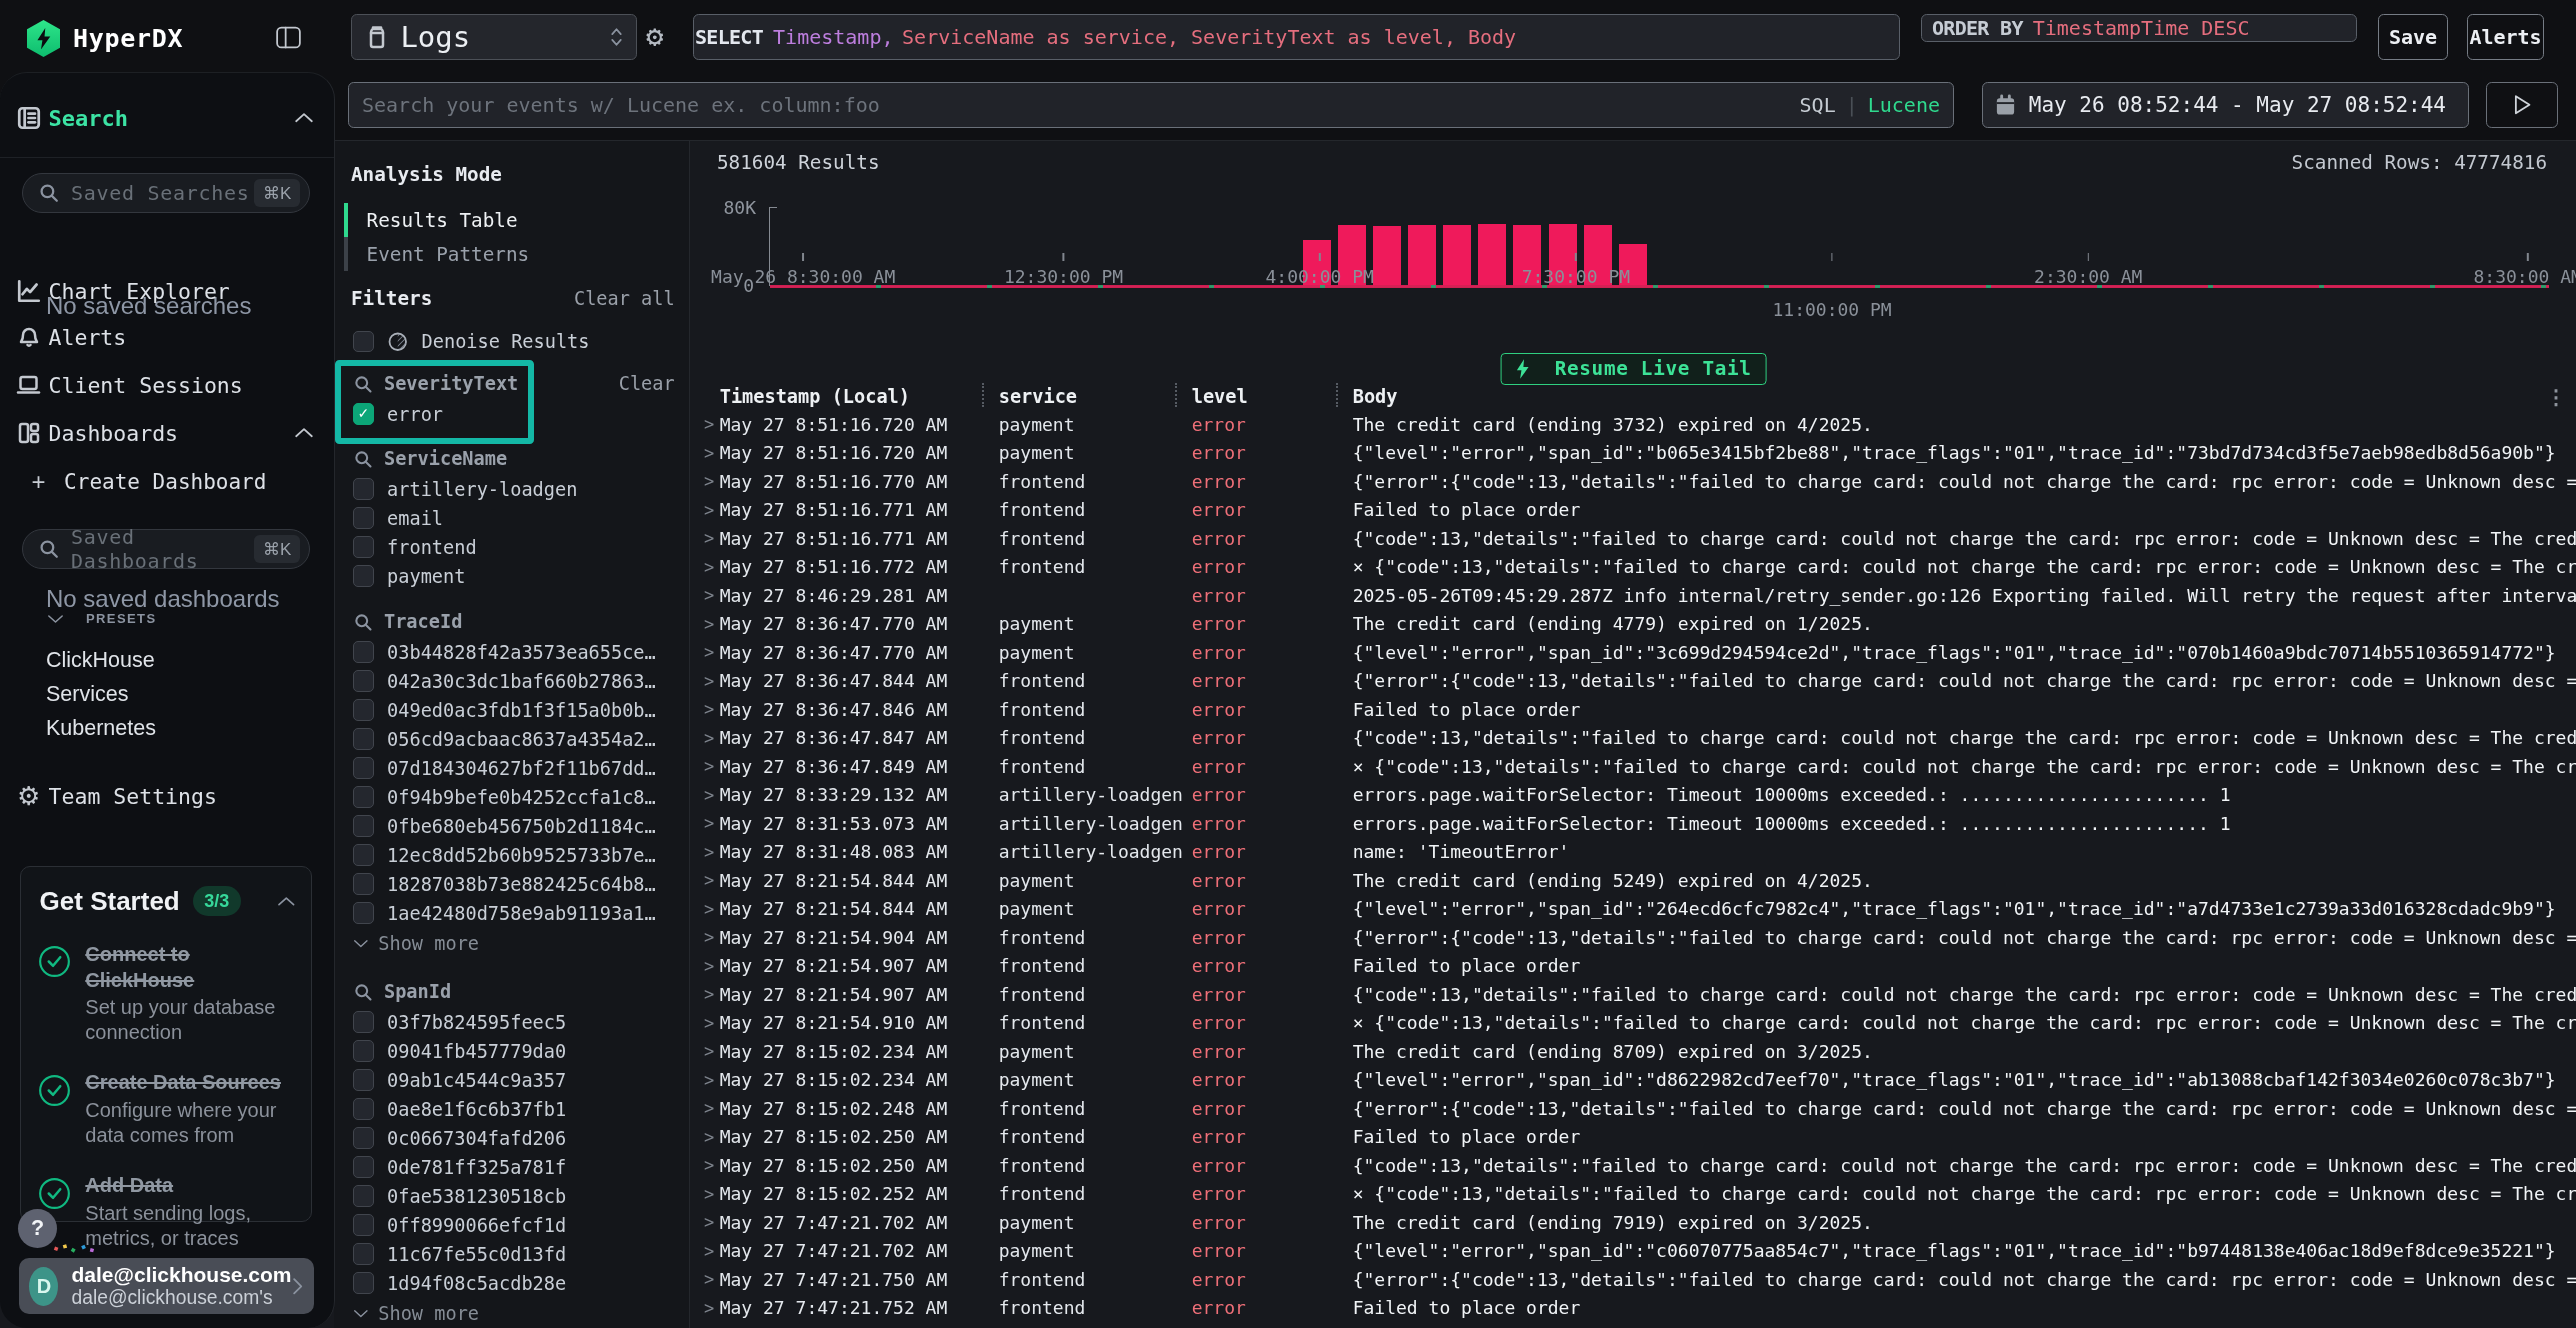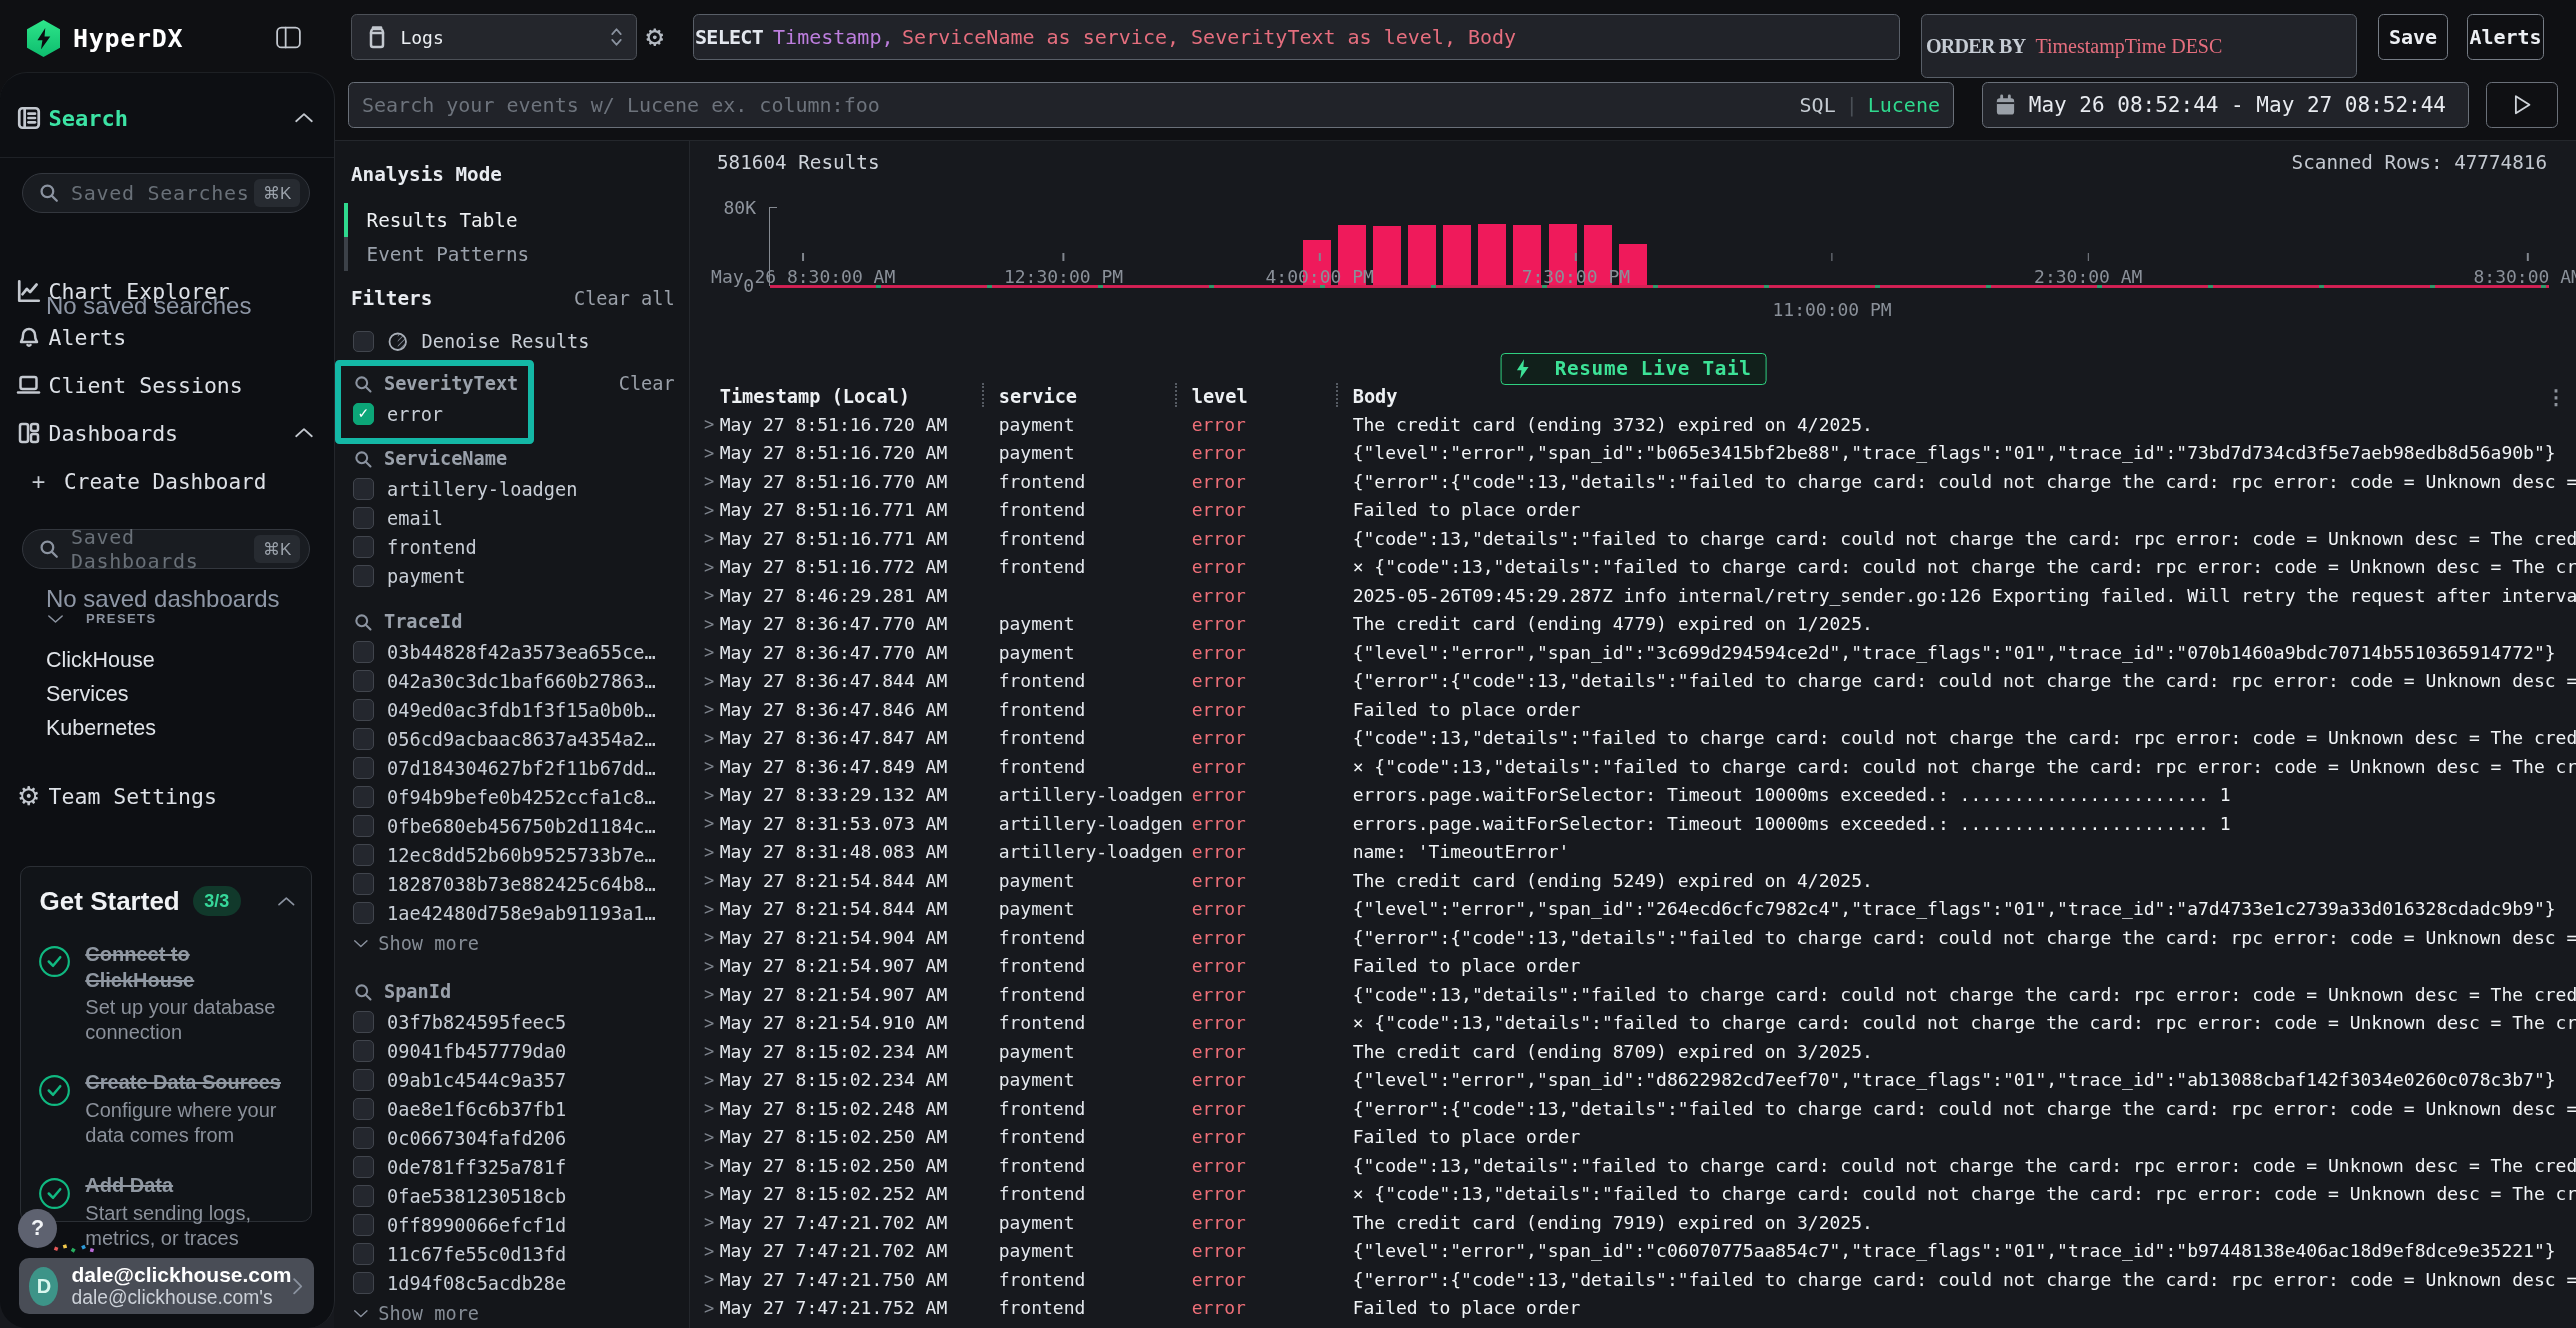--- a/index.html
+++ b/index.html
@@ -12,27 +12,27 @@
   svg{display:block}
 
   
   .topbar{position:absolute;left:0;top:0;width:2576px;height:140px;background:#0f1013;border-bottom:0.7px solid #24272c;z-index:5;}
   .logo{position:absolute;left:27px;top:20px;display:flex;align-items:center;gap:13px;}
   .logo-hex{width:33px;height:37px;background:linear-gradient(180deg,#2ee58a,#0dbd6e);clip-path:polygon(50% 0,100% 25%,100% 75%,50% 100%,0 75%,0 25%);display:flex;align-items:center;justify-content:center;}
   .logo-text{font-size:25px;font-weight:bold;color:#ffffff;letter-spacing:0.7px;}
   .collapse-btn{position:absolute;left:275px;top:24px;width:27px;height:27px;}
   .tb-box{position:absolute;background:#212329;border:1.4px solid #595f68;border-radius:5.7px;display:flex;align-items:center;box-sizing:border-box;}
   .src-select{left:351px;top:14.3px;width:286px;height:46px;border-color:#4c5057;background:#24262c;}
-  .src-select .lbl{font-size:18px;color:#eceff3;margin-left:11.4px;}
+  .src-select .lbl{font-size:29px;color:#eceff3;margin-left:11.4px;}
   .gear-btn{position:absolute;left:646px;top:21.5px;font-size:29px;color:#b4bac2;line-height:29px;}
   .sql-input{left:693px;top:14.3px;width:1207px;height:46px;font-size:20px;padding-left:1px;white-space:nowrap;overflow:hidden;}
   .kw{color:#e3e7ee;font-weight:bold;margin-right:10px;letter-spacing:-0.7px;}
   .tok-purple{color:#bd7ede;margin-right:8.6px;}
   .tok-salmon{color:#e56e7e;}
-  .order-input{left:1921px;top:14.3px;width:436px;height:64px;font-size:20px;padding-left:4px;white-space:nowrap;overflow:hidden;font-family:Liberation Serif, serif;}
+  .order-input{left:1921px;top:14.3px;width:436px;height:28px;font-size:20px;padding-left:10px;white-space:nowrap;overflow:hidden;}
   .order-input .kw{color:#c6ccd4;}
   .tb-btn{position:absolute;top:14.3px;height:46px;border:1.4px solid #767c85;border-radius:5.7px;background:transparent;display:flex;align-items:center;justify-content:center;font-size:20px;font-weight:bold;color:#eceff3;box-sizing:border-box;font-family:"DejaVu Sans Mono",monospace;}
   .save-btn{left:2378px;width:70px;}
   .alerts-btn{left:2467px;width:77px;}
   
   .search-box{left:348px;top:82px;width:1606px;height:46px;border-color:#6a7079;}
   .search-box input{flex:1;background:transparent;border:none;outline:none;color:#e8ebef;font-size:20px;font-family:"DejaVu Sans Mono",monospace;padding:0 0 0 13px;}
   .search-box input::placeholder{color:#6d737c;}
   .lang-toggle{display:flex;align-items:center;gap:10px;margin-right:13px;font-size:20px;}
   .lang-sql{color:#c6ccd3;}

